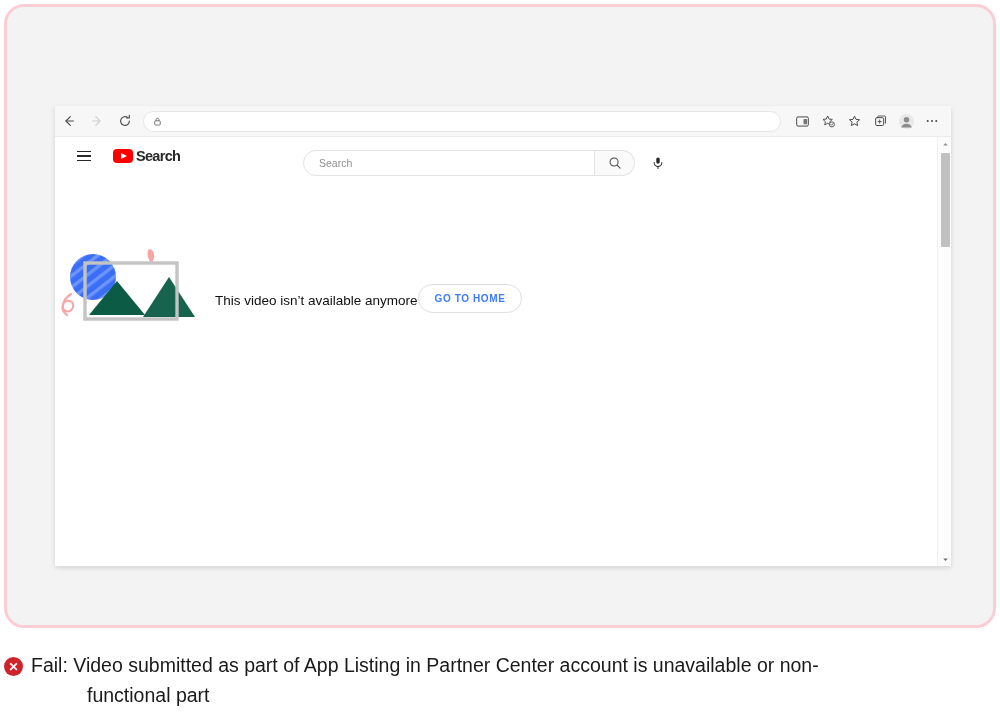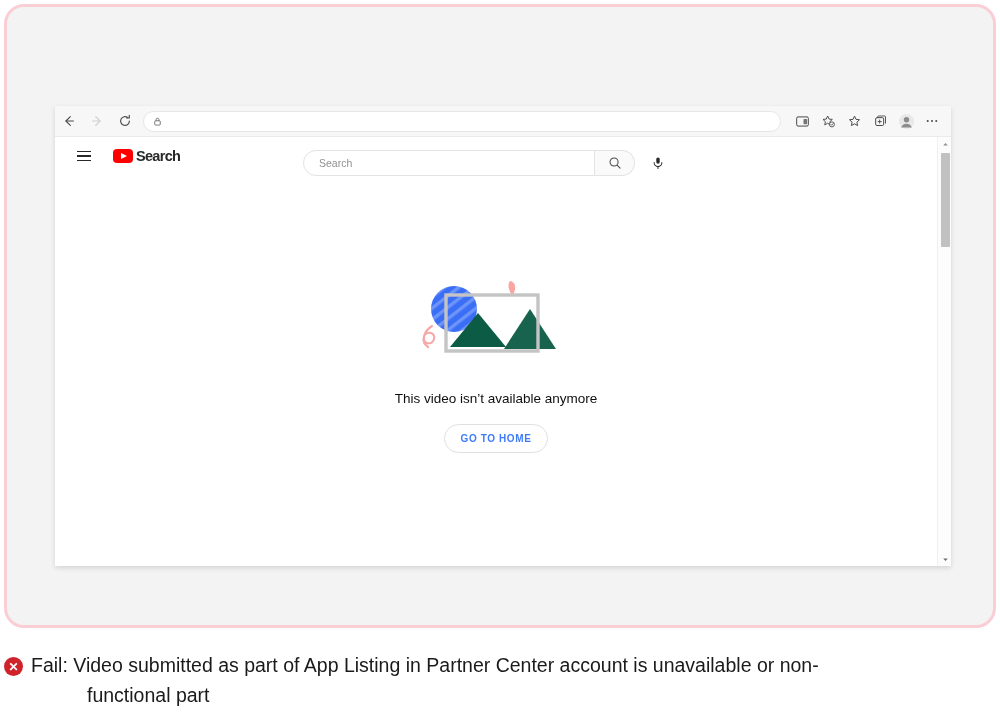--- a/index.html
+++ b/index.html
@@ -155,22 +155,22 @@
     display: flex; align-items: center; justify-content: center;
   }
   #mic-btn {
     width: 26px; height: 26px; margin-left: 10px;
     display: flex; align-items: center; justify-content: center;
   }
 
   
   #error-block {
     position: absolute;
-    left: 0; right: 14px; top: 136px;
-    display: flex; flex-direction: column; align-items: center;
+    left: 0; right: 14px; top: 104px;
+    display: flex; align-items: center;
   }
   #error-illustration { width: 160px; height: 96px; display: block; }
   #error-message {
     margin-top: 22px;
     font-size: 13.5px;
     color: #0f0f0f;
   }
   #go-home-btn {
     margin-top: 18px;
     border: 1px solid #e0e0e0;

